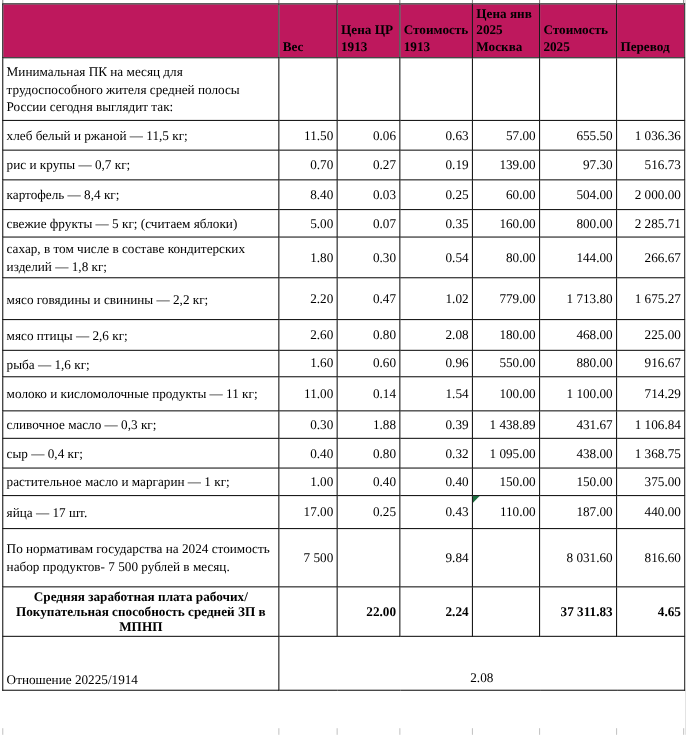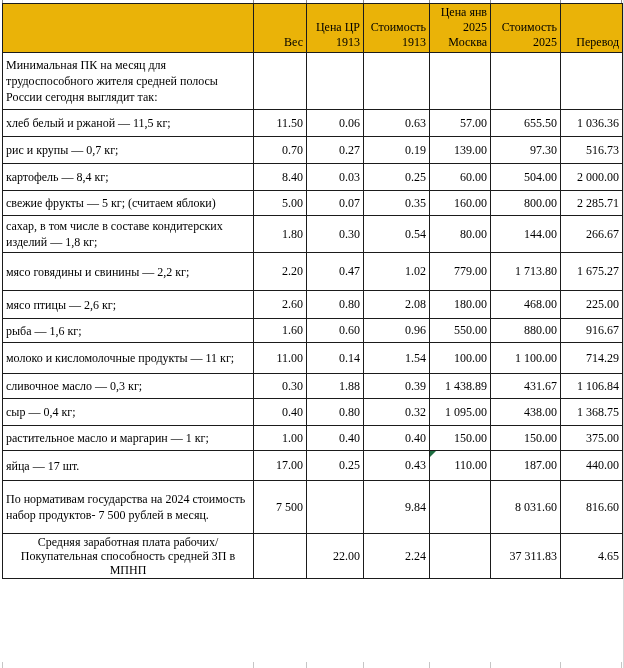--- a/index.html
+++ b/index.html
@@ -18,27 +18,27 @@
     left: 2px; top: 3px;
     width: 620px;
   }
   .sheet th, .sheet td {
     border: 1px solid #1b1b1b;
     font-size: 12px;
     padding: 1px 3px;
     overflow: hidden;
   }
   .sheet th {
-    font-weight: normal;
+    font-weight: bold;
     vertical-align: bottom;
-    text-align: right;
+    text-align: left;
     white-space: pre-line;
     line-height: 15px;
     padding-bottom: 2px;
-    background: #eab308;
+    background: #be185d;
   }
   td.label {
     text-align: left;
     vertical-align: middle;
     line-height: 16px;
     padding-left: 3px;
   }
   td.label.center {
     text-align: center;
     line-height: 14px;
@@ -230,28 +230,32 @@
       </tr>
       <tr style="height: 53px;">
         <td class="label">По нормативам государства на 2024 стоимость набор продуктов- 7 500 рублей в месяц.</td>
         <td class="num"><span>7 500</span></td>
         <td class="num"><span></span></td>
         <td class="num"><span>9.84</span></td>
         <td class="num"><span></span></td>
         <td class="num"><span>8 031.60</span></td>
         <td class="num"><span>816.60</span></td>
       </tr>
-      <tr style="height: 45px;">
+      <tr style="height: 45px; font-weight: bold;">
         <td class="label center">Средняя заработная плата рабочих/Покупательная способность средней ЗП в МПНП</td>
         <td class="num"><span></span></td>
         <td class="num"><span>22.00</span></td>
         <td class="num"><span>2.24</span></td>
         <td class="num"><span></span></td>
         <td class="num"><span>37 311.83</span></td>
         <td class="num"><span>4.65</span></td>
+      </tr>
+      <tr class="ratio-row" style="height: 49px;">
+        <td class="label">Отношение 20225/1914</td>
+        <td class="ratio-val" colspan="6">2.08</td>
       </tr>
     </tbody>
 </table>
 
 <div>
     <div class="stub top" style="left: 2px;"></div>
     <div class="stub bottom" style="left: 2px;"></div>
     <div class="stub top" style="left: 253px;"></div>
     <div class="stub bottom" style="left: 253px;"></div>
     <div class="stub top" style="left: 306px;"></div>

